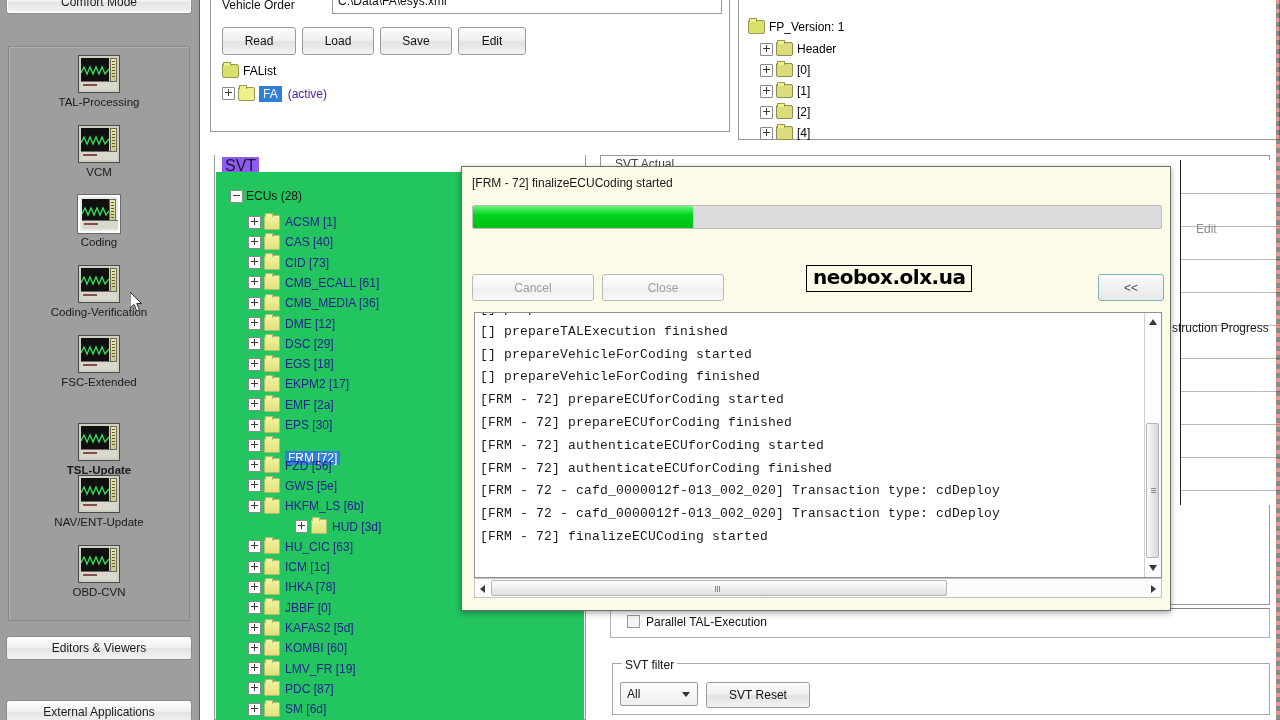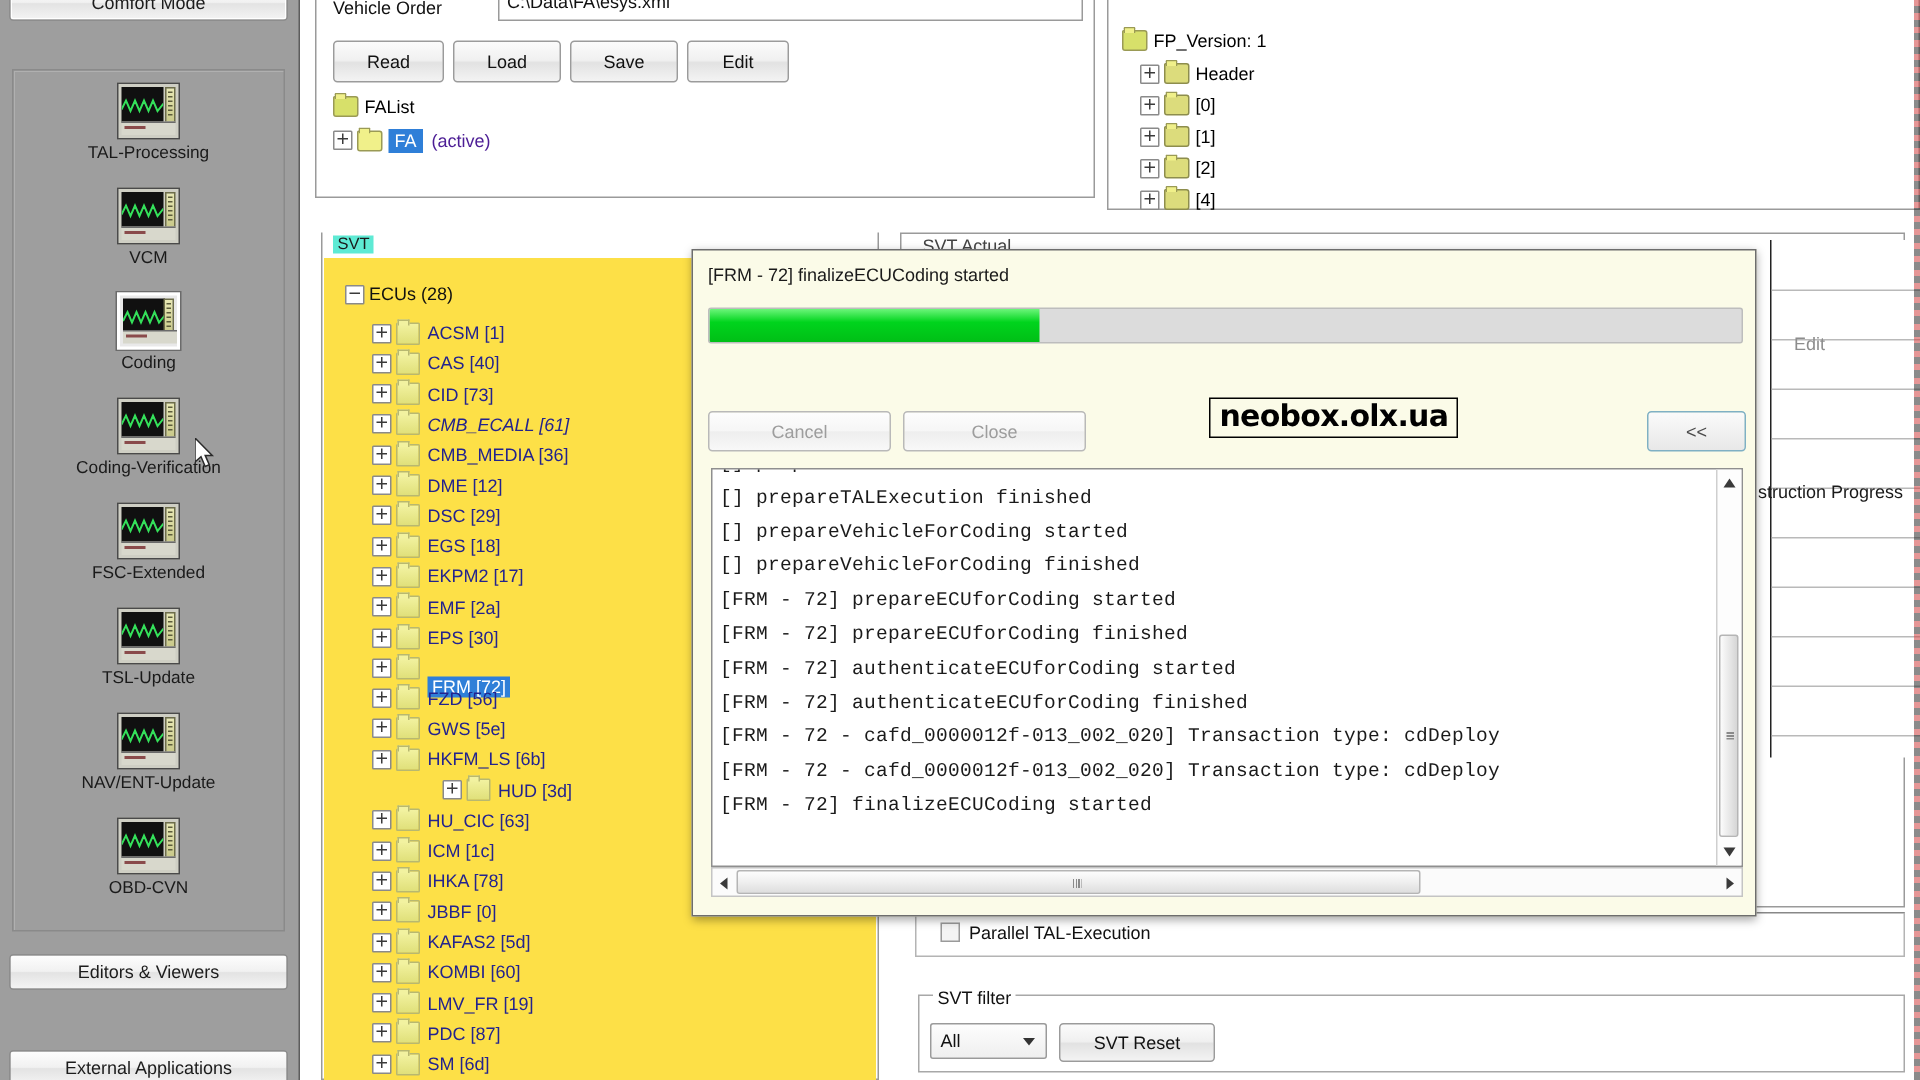--- a/index.html
+++ b/index.html
@@ -143,23 +143,23 @@
     left:738px;top:-8px;width:542px;height:148px;
     background:#ffffff;border:1px solid #9a9a9a;box-sizing:border-box;
   }
   .vp-row{position:absolute;left:0;display:flex;align-items:center;font-size:12px;}
 
   
   #svt-group{
     left:214px;top:155px;width:372px;height:565px;
     border:1px solid #9a9a9a;border-top:none;box-sizing:border-box;background:#fff;
   }
-  #svt-legend{left:222px;top:157px;font-size:11px;color:#1a1a1a;background:#5eead4;padding:0 3px;text-align:center;}
+  #svt-legend{left:222px;top:157px;font-size:16px;color:#1a1a1a;background:#8b5cf6;padding:0 3px;text-align:center;}
   #svt-tree{
-    left:216px;top:172px;width:368px;height:548px;background:#fde047;overflow:hidden;text-align:right;
+    left:216px;top:172px;width:368px;height:548px;background:#22c55e;overflow:hidden;text-align:right;
   }
   .ecu-row{position:absolute;left:0;display:flex;align-items:center;height:20px;font-size:12px;color:#23238e;}
   .ecu-row .fd{
     width:14px;height:13px;flex:none;margin-right:5px;position:relative;
     background:linear-gradient(to bottom,#f2f2a0,#e0e07a);
     border:1px solid #b8b870;border-radius:1px;
   }
   .ecu-row .fd:before{
     content:"";position:absolute;left:0;top:-3px;width:6px;height:3px;
     background:#f2f2a0;border:1px solid #b8b870;border-bottom:none;
@@ -405,21 +405,21 @@
             <i></i>
             <i></i>
             <i></i>
           </div>
           <div class="foot">
             <u></u>
           </div>
         </div>
         <div class="nav-label">FSC-Extended</div>
       </div>
-      <div class="nav-item" style="top: 358px;">
+      <div class="nav-item" style="top: 376px; font-weight: bold;">
         <div class="nav-icon">
           <div class="scr">
             <svg class="wave" viewBox="0 0 28 11" preserveAspectRatio="none">
               <polyline points="0,8 3,2 6,9 9,2 12,9 15,2 18,9 21,2 24,9 28,4" fill="none" stroke="#34e05a" stroke-width="1.3"></polyline>
             </svg>
           </div>
           <div class="bar">
             <i></i>
             <i></i>
             <i></i>
@@ -563,21 +563,21 @@
     <div class="ecu-row" style="top: 60.3px; left: 32px;">
       <span class="exp plus"></span>
       <span class="fd"></span>
       <span class="">CAS [40]</span>
     </div>
     <div class="ecu-row" style="top: 80.6px; left: 32px;">
       <span class="exp plus"></span>
       <span class="fd"></span>
       <span class="">CID [73]</span>
     </div>
-    <div class="ecu-row" style="top: 100.9px; left: 32px; font-style: italic;">
+    <div class="ecu-row" style="top: 100.9px; left: 32px;">
       <span class="exp plus"></span>
       <span class="fd"></span>
       <span class="">CMB_ECALL [61]</span>
     </div>
     <div class="ecu-row" style="top: 121.2px; left: 32px;">
       <span class="exp plus"></span>
       <span class="fd"></span>
       <span class="">CMB_MEDIA [36]</span>
     </div>
     <div class="ecu-row" style="top: 141.5px; left: 32px;">

